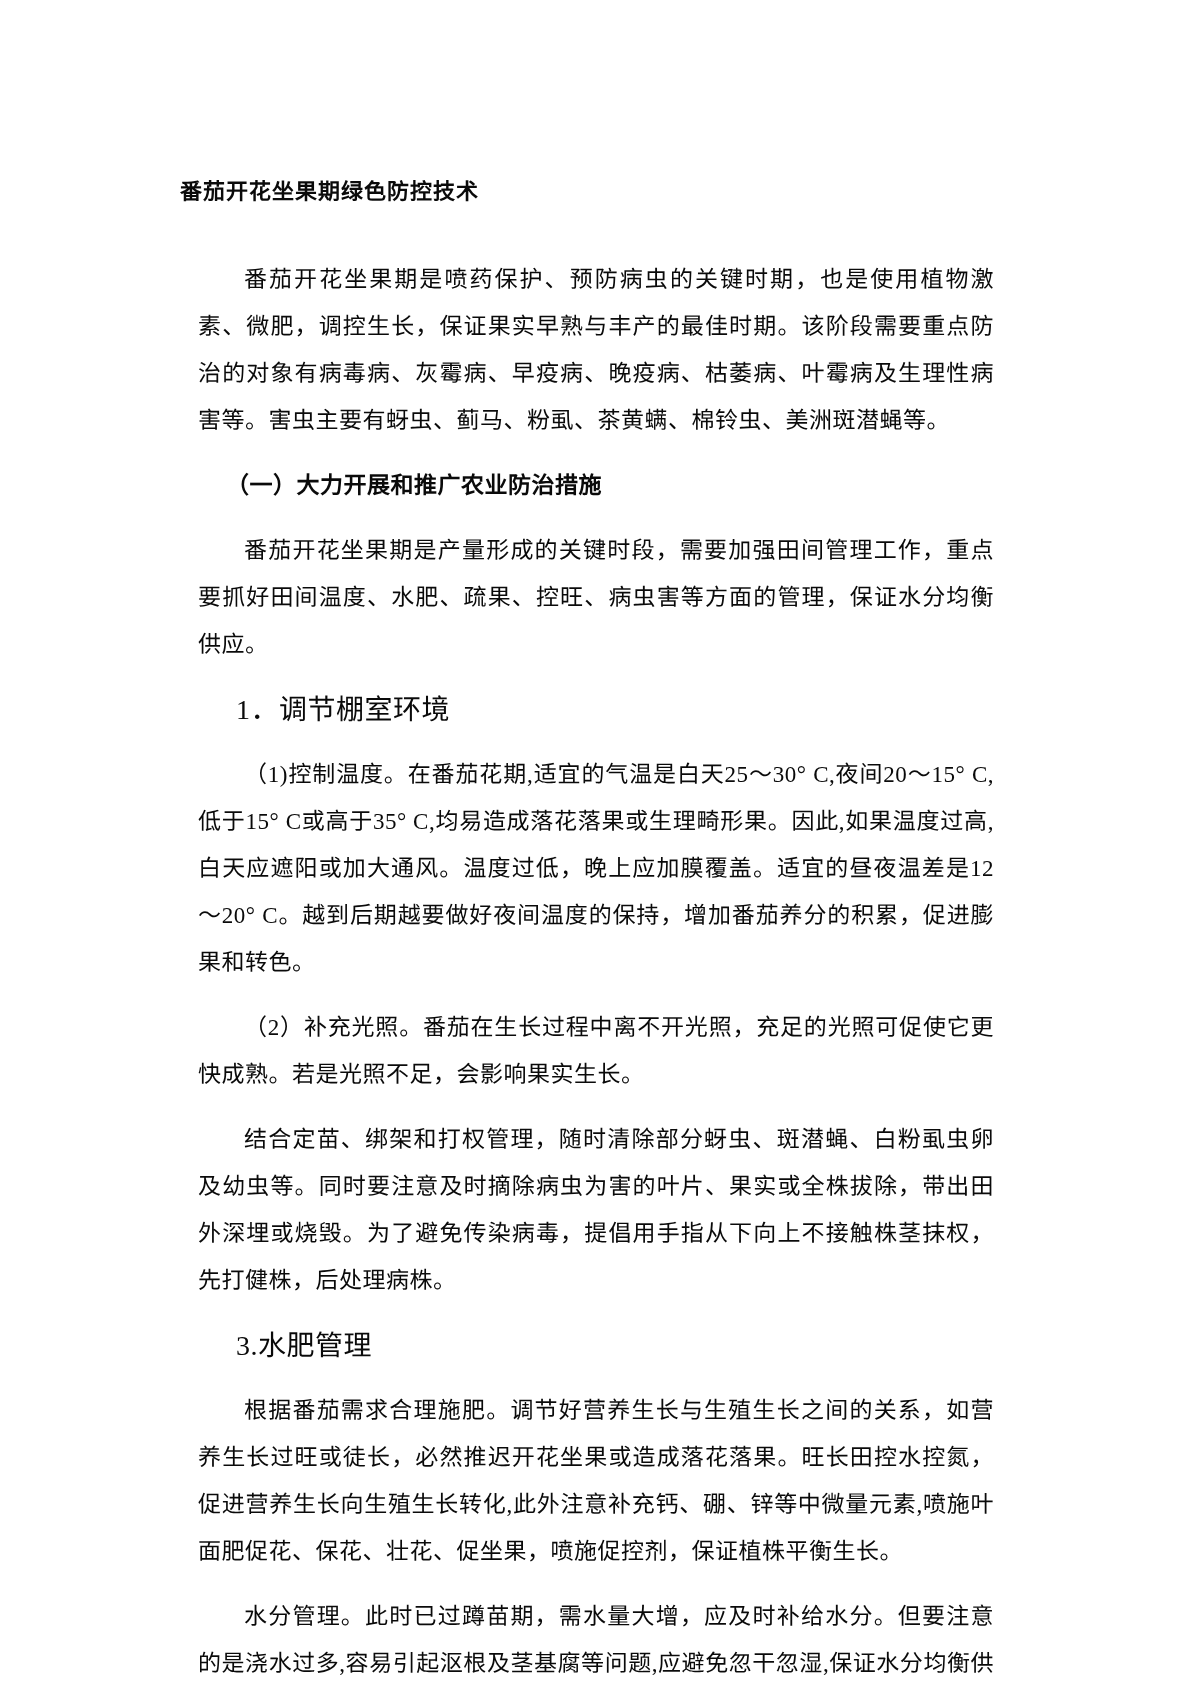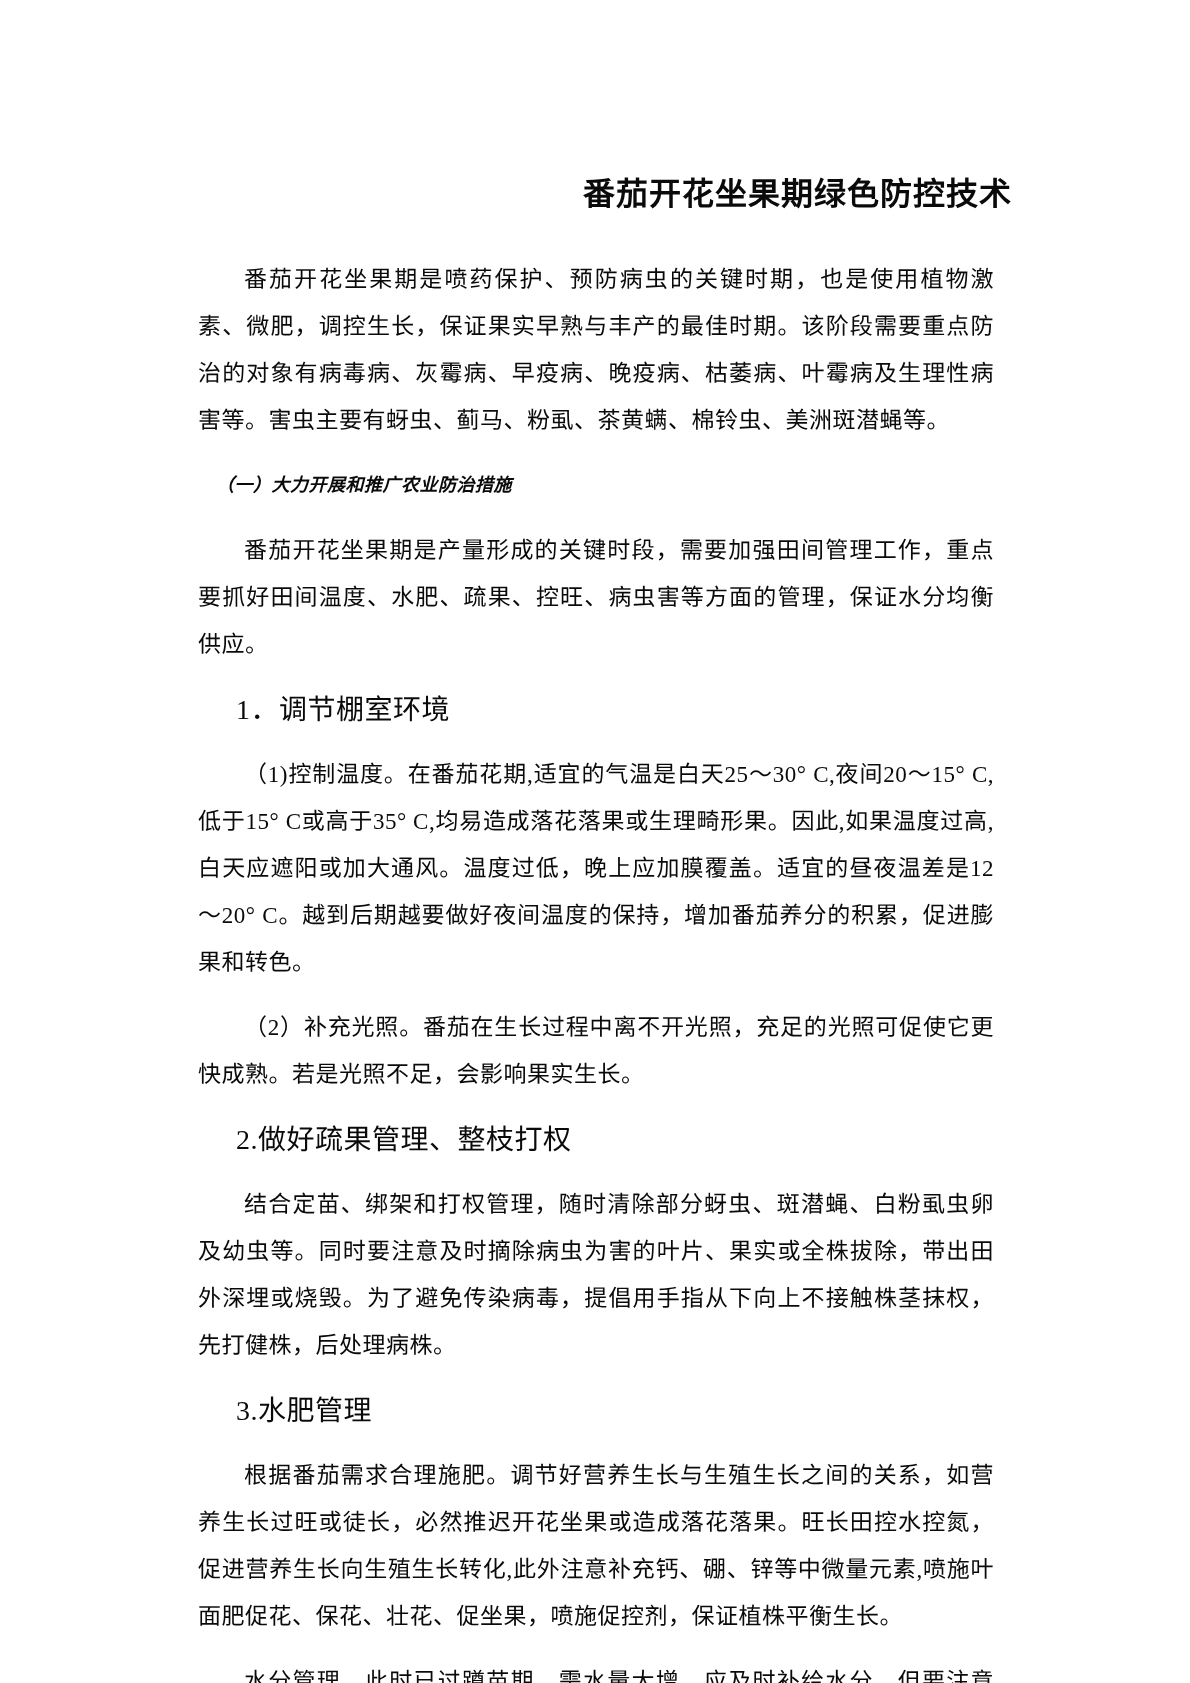--- a/index.html
+++ b/index.html
@@ -17,46 +17,45 @@
     color: #0a0a0a;
     font-family: "Liberation Serif", "DejaVu Serif", serif;
   }
   .content {
     position: absolute;
     top: 172px;
     left: 180px;
     width: 832px;
   }
   .doc-title {
-    font-size: 32px;
+    font-size: 22px;
     font-weight: 700;
     line-height: 44px;
-    text-align: right;
+    text-align: left;
     margin: 0 0 40px 0;
     letter-spacing: 1px;
-    font-family: Liberation Serif, serif;
+    font-family: Liberation Mono, monospace;
   }
   .para {
     font-size: 23px;
     line-height: 47px;
     text-align: justify;
     text-indent: 2em;
     margin: 18px;
     word-break: break-all;
     letter-spacing: 0.5px;
   }
   .section-heading {
-    font-size: 18px;
+    font-size: 23px;
     line-height: 47px;
     font-weight: 700;
     text-indent: 2em;
     margin: 0;
     font-family: "Liberation Sans", "DejaVu Sans", sans-serif;
     letter-spacing: 0.5px;
-    font-style: italic;
   }
   .subhead {
     font-size: 28px;
     line-height: 47px;
     text-indent: 2em;
     margin: 0;
     letter-spacing: 0.5px;
   }
 </style>
 </head>
@@ -72,21 +71,20 @@
     <h2 class="section-heading">（一）大力开展和推广农业防治措施</h2>
 
     <p class="para">番茄开花坐果期是产量形成的关键时段，需要加强田间管理工作，重点要抓好田间温度、水肥、疏果、控旺、病虫害等方面的管理，保证水分均衡供应。</p>
 
     <p class="subhead">1．调节棚室环境</p>
 
     <p class="para">（1)控制温度。在番茄花期,适宜的气温是白天25～30° C,夜间20～15° C,低于15° C或高于35° C,均易造成落花落果或生理畸形果。因此,如果温度过高,白天应遮阳或加大通风。温度过低，晚上应加膜覆盖。适宜的昼夜温差是12～20° C。越到后期越要做好夜间温度的保持，增加番茄养分的积累，促进膨果和转色。</p>
 
     <p class="para">（2）补充光照。番茄在生长过程中离不开光照，充足的光照可促使它更快成熟。若是光照不足，会影响果实生长。</p>
 
-    <p class="subhead">2.做好疏果管理、整枝打权</p>
 
     <p class="para">结合定苗、绑架和打权管理，随时清除部分蚜虫、斑潜蝇、白粉虱虫卵及幼虫等。同时要注意及时摘除病虫为害的叶片、果实或全株拔除，带出田外深埋或烧毁。为了避免传染病毒，提倡用手指从下向上不接触株茎抹权，先打健株，后处理病株。</p>
 
     <p class="subhead">3.水肥管理</p>
 
     <p class="para">根据番茄需求合理施肥。调节好营养生长与生殖生长之间的关系，如营养生长过旺或徒长，必然推迟开花坐果或造成落花落果。旺长田控水控氮，促进营养生长向生殖生长转化,此外注意补充钙、硼、锌等中微量元素,喷施叶面肥促花、保花、壮花、促坐果，喷施促控剂，保证植株平衡生长。</p>
 
     <p class="para">水分管理。此时已过蹲苗期，需水量大增，应及时补给水分。但要注意的是浇水过多,容易引起沤根及茎基腐等问题,应避免忽干忽湿,保证水分均衡供应。</p>
 
   </div>

